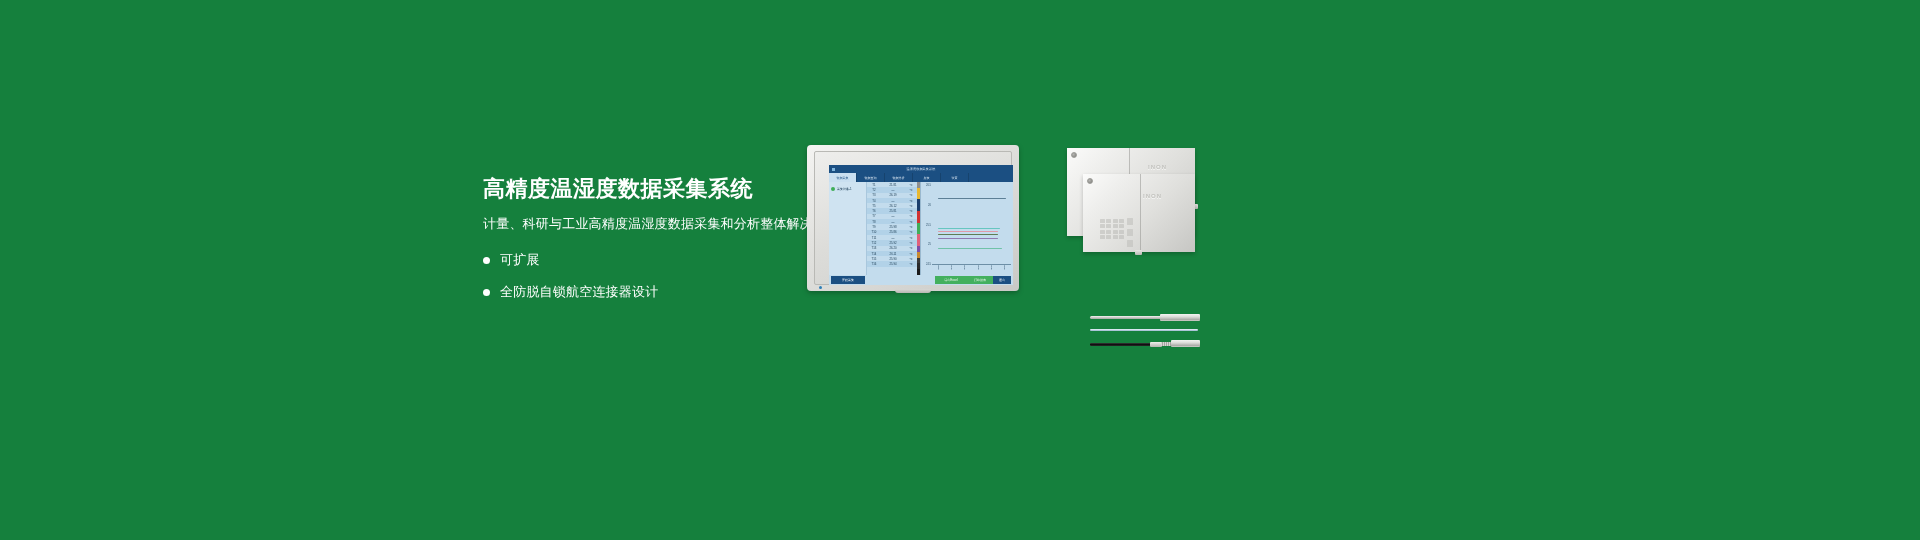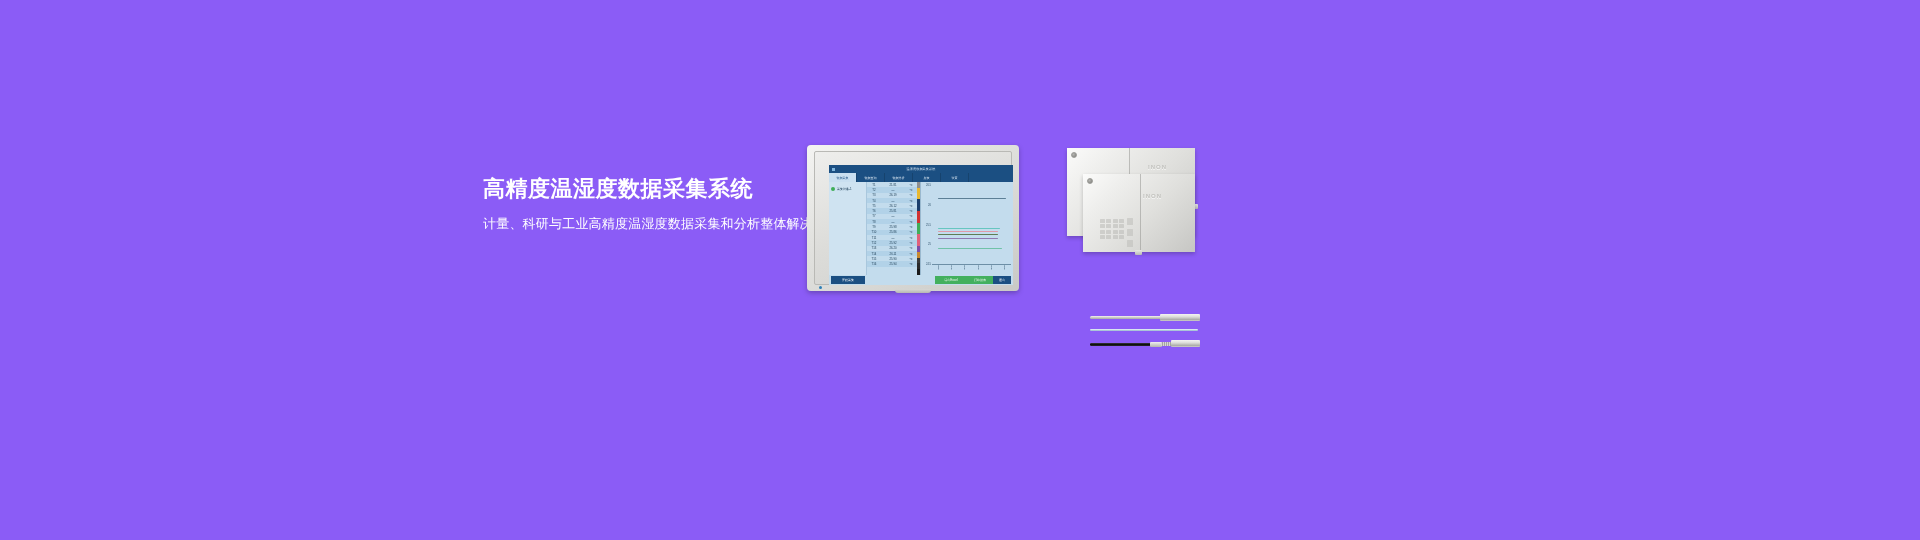--- a/index.html
+++ b/index.html
@@ -11,21 +11,21 @@
     height: 540px;
     overflow: hidden;
     background: #0a80c4;
     font-family: "Liberation Sans", "DejaVu Sans", sans-serif;
   }
 
   .banner {
     position: relative;
     width: 1920px;
     height: 540px;
-    background: #8b5cf6;
+    background: #15803d;
   }
 
   
   .text-block {
     position: absolute;
     left: 483px;
     top: 176px;
     width: 470px;
   }
   .hero-title {
@@ -398,20 +398,28 @@
 </style>
 </head>
 <body>
 
 <div class="banner">
 
   <div class="text-block">
     <h1 class="hero-title">高精度温湿度数据采集系统</h1>
     <p class="hero-subtitle">计量、科研与工业高精度温湿度数据采集和分析整体解决方案</p>
     <ul class="feature-list">
+      <li class="feature-item">
+        <span class="bullet-dot"></span>
+        <span>可扩展</span>
+      </li>
+      <li class="feature-item">
+        <span class="bullet-dot"></span>
+        <span>全防脱自锁航空连接器设计</span>
+      </li>
     </ul>
   </div>
 
   <div class="monitor-wrap">
     <div class="monitor-outer">
       <div class="monitor-inner-bezel">
         <div class="monitor-screen">
 
           <div class="scr-titlebar">
             <span class="scr-win-icon"></span>

